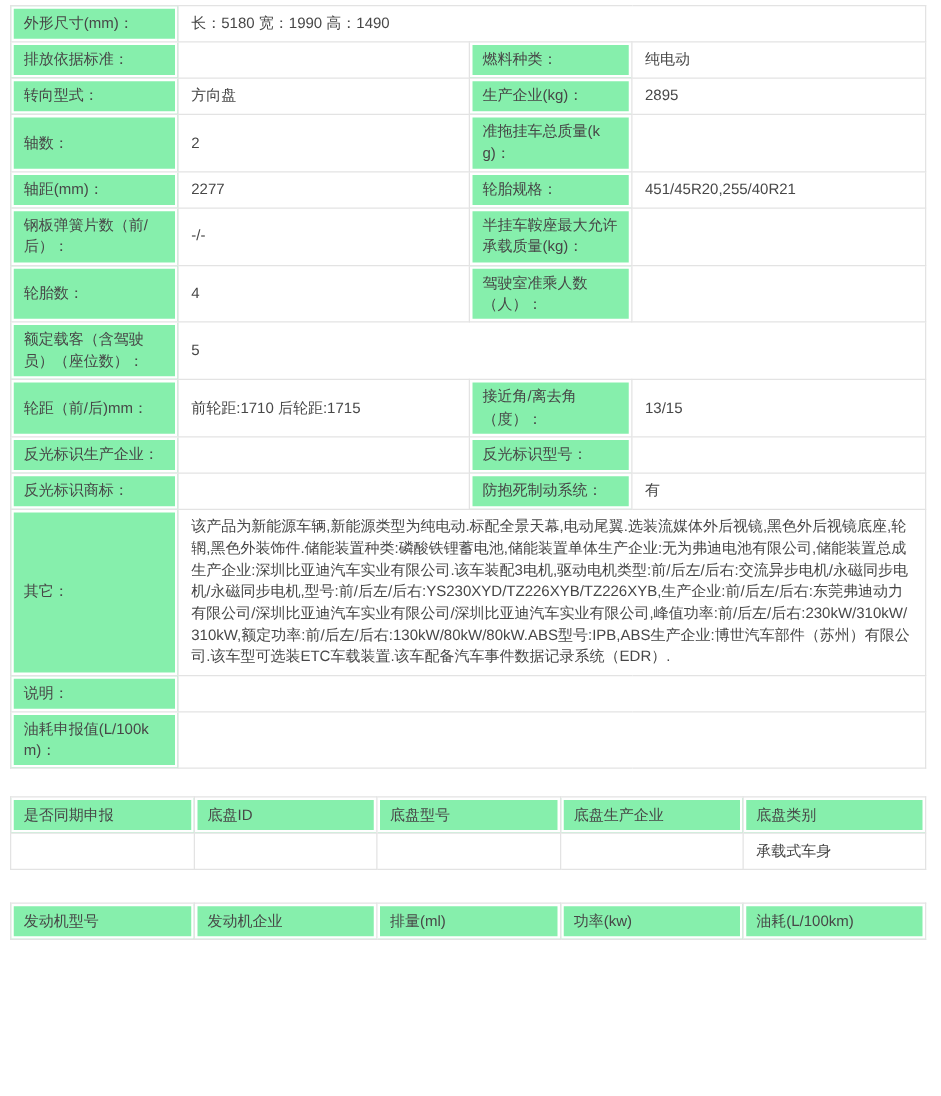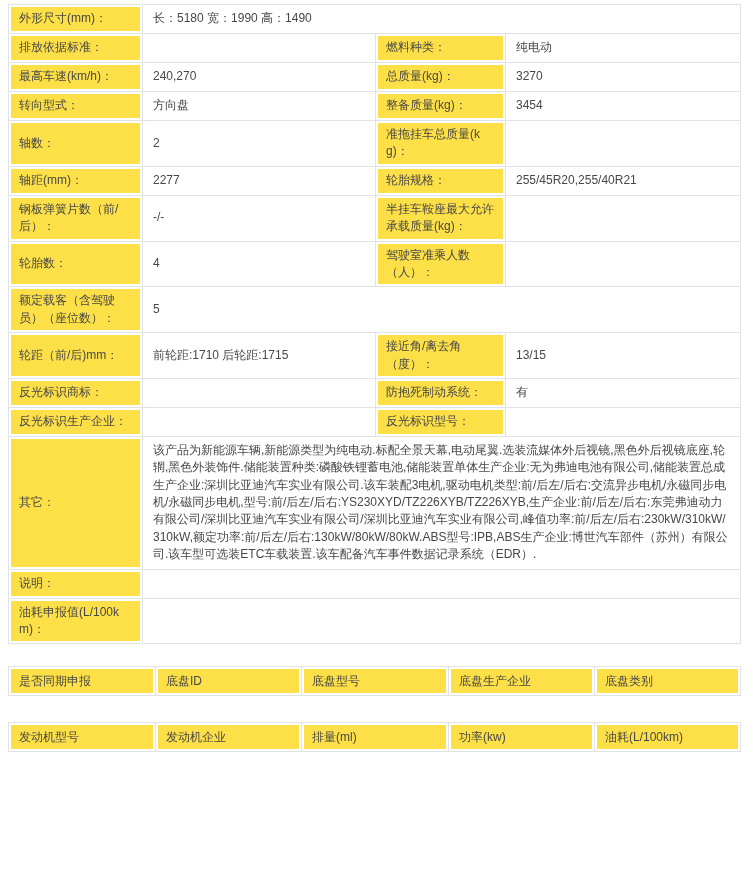--- a/index.html
+++ b/index.html
@@ -20,21 +20,21 @@
     border:1px solid #e3e3e3;
     padding:5px 10px;
     text-align:left;
     vertical-align:middle;
     height:18px;
     line-height:1.45;
     word-break:break-all;
     overflow:hidden;
   }
   td.lbl{
-    background:#fde047;
+    background:#86efac;
     box-shadow:inset 0 0 0 2px #ffffff;
   }
   .gap-sm{height:22px;}
   .gap-md{height:26px;}
 </style>
 </head>
 <body>
 
 <div class="page">
 
@@ -50,42 +50,36 @@
         <td class="lbl">外形尺寸(mm)：</td>
         <td colspan="3">长：5180 宽：1990 高：1490</td>
       </tr>
       <tr>
         <td class="lbl">排放依据标准：</td>
         <td></td>
         <td class="lbl">燃料种类：</td>
         <td>纯电动</td>
       </tr>
       <tr>
-        <td class="lbl">最高车速(km/h)：</td>
-        <td>240,270</td>
-        <td class="lbl">总质量(kg)：</td>
-        <td>3270</td>
-      </tr>
-      <tr>
         <td class="lbl">转向型式：</td>
         <td>方向盘</td>
-        <td class="lbl">整备质量(kg)：</td>
-        <td>3454</td>
+        <td class="lbl">生产企业(kg)：</td>
+        <td>2895</td>
       </tr>
       <tr>
         <td class="lbl">轴数：</td>
         <td>2</td>
         <td class="lbl">准拖挂车总质量(kg)：</td>
         <td></td>
       </tr>
       <tr>
         <td class="lbl">轴距(mm)：</td>
         <td>2277</td>
         <td class="lbl">轮胎规格：</td>
-        <td>255/45R20,255/40R21</td>
+        <td>451/45R20,255/40R21</td>
       </tr>
       <tr>
         <td class="lbl">钢板弹簧片数（前/后）：</td>
         <td>-/-</td>
         <td class="lbl">半挂车鞍座最大允许承载质量(kg)：</td>
         <td></td>
       </tr>
       <tr>
         <td class="lbl">轮胎数：</td>
         <td>4</td>
@@ -96,30 +90,30 @@
         <td class="lbl">额定载客（含驾驶员）（座位数）：</td>
         <td colspan="3">5</td>
       </tr>
       <tr>
         <td class="lbl">轮距（前/后)mm：</td>
         <td>前轮距:1710 后轮距:1715</td>
         <td class="lbl">接近角/离去角（度）：</td>
         <td>13/15</td>
       </tr>
       <tr>
+        <td class="lbl">反光标识生产企业：</td>
+        <td></td>
+        <td class="lbl">反光标识型号：</td>
+        <td></td>
+      </tr>
+      <tr>
         <td class="lbl">反光标识商标：</td>
         <td></td>
         <td class="lbl">防抱死制动系统：</td>
         <td>有</td>
-      </tr>
-      <tr>
-        <td class="lbl">反光标识生产企业：</td>
-        <td></td>
-        <td class="lbl">反光标识型号：</td>
-        <td></td>
       </tr>
       <tr>
         <td class="lbl">其它：</td>
         <td colspan="3">该产品为新能源车辆,新能源类型为纯电动.标配全景天幕,电动尾翼.选装流媒体外后视镜,黑色外后视镜底座,轮辋,黑色外装饰件.储能装置种类:磷酸铁锂蓄电池,储能装置单体生产企业:无为弗迪电池有限公司,储能装置总成生产企业:深圳比亚迪汽车实业有限公司.该车装配3电机,驱动电机类型:前/后左/后右:交流异步电机/永磁同步电机/永磁同步电机,型号:前/后左/后右:YS230XYD/TZ226XYB/TZ226XYB,生产企业:前/后左/后右:东莞弗迪动力有限公司/深圳比亚迪汽车实业有限公司/深圳比亚迪汽车实业有限公司,峰值功率:前/后左/后右:230kW/310kW/310kW,额定功率:前/后左/后右:130kW/80kW/80kW.ABS型号:IPB,ABS生产企业:博世汽车部件（苏州）有限公司.该车型可选装ETC车载装置.该车配备汽车事件数据记录系统（EDR）.</td>
       </tr>
       <tr>
         <td class="lbl">说明：</td>
         <td colspan="3"></td>
       </tr>
       <tr>
@@ -140,20 +134,27 @@
         <col style="width:146px">
     </colgroup>
     <tbody>
       <tr>
         <td class="lbl">是否同期申报</td>
         <td class="lbl">底盘ID</td>
         <td class="lbl">底盘型号</td>
         <td class="lbl">底盘生产企业</td>
         <td class="lbl">底盘类别</td>
       </tr>
+      <tr>
+        <td></td>
+        <td></td>
+        <td></td>
+        <td></td>
+        <td>承载式车身</td>
+      </tr>
     </tbody>
   </table>
 
   <div class="gap-md"></div>
 
   <table>
     <colgroup>
       <col style="width:147px">
         <col style="width:146px">
         <col style="width:147px">

